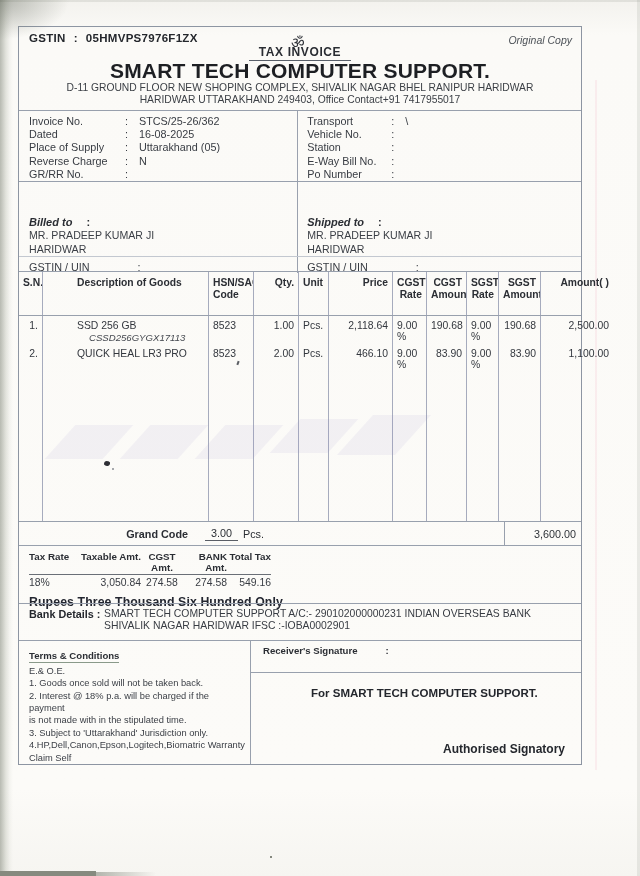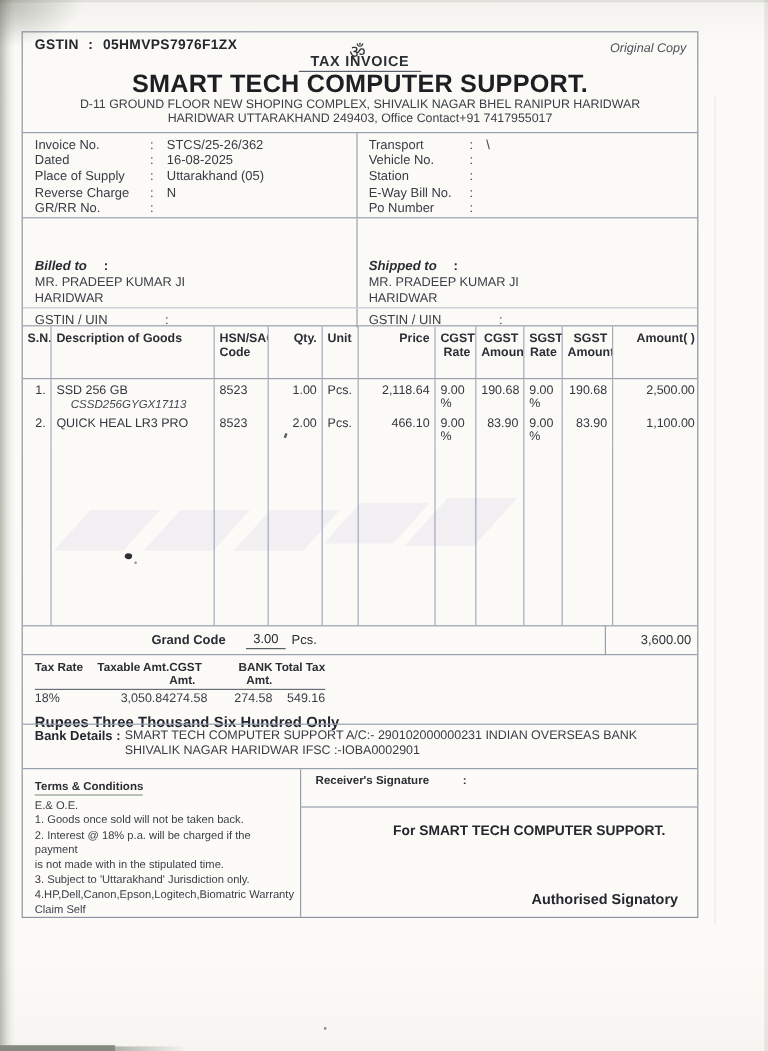--- a/index.html
+++ b/index.html
@@ -76,21 +76,21 @@
   .pg{width:49.5%;box-sizing:border-box;padding:4px 0 0 10px;font-size:10.8px;color:#383c43;}
   .pg.right{width:50.5%;border-left:1px solid #9aa1ae;padding-left:9px;}
   .pg .pcol{margin-left:48px;}
 
   
   .tbl{height:265px;box-sizing:border-box;display:flex;flex-direction:column;font-size:10.4px;}
   .tr{display:flex;}
   .td{box-sizing:border-box;border-right:1px solid #a6abbd;padding:2px 4px;overflow:hidden;}
   .td:last-child{border-right:none;}
   .c-sn{width:24px;flex:none;text-align:right;}
-  .c-desc{width:136px;flex:none;}
+  .c-desc{width:136px;flex:none;margin-left:30px;}
   .c-hsn{width:45px;flex:none;}
   .c-qty{width:45px;flex:none;text-align:right;}
   .c-unit{width:30px;flex:none;}
   .c-price{width:64px;flex:none;text-align:right;}
   .c-cr{width:34px;flex:none;}
   .c-ca{width:40px;flex:none;text-align:right;}
   .c-sr{width:32px;flex:none;}
   .c-sa{width:42px;flex:none;text-align:right;}
   .c-amt{width:72px;flex:none;text-align:right;}
   .thead{height:43px;border-bottom:1px solid #98a0ad;font-weight:bold;color:#2b2e34;font-size:10.3px;}
@@ -116,21 +116,21 @@
     display:flex;align-items:center;justify-content:flex-end;padding-right:5px;box-sizing:border-box;font-size:10.8px;color:#2f3339;}
 
   
   .sec-tax{height:57px;box-sizing:border-box;padding:5px 0 0 10px;}
   .taxtbl{width:242px;}
   .taxrow{display:flex;}
   .taxrow.hd{font-weight:bold;font-size:9.8px;color:#2b2e34;border-bottom:1px solid #6a6f77;padding-bottom:1px;}
   .taxrow.vl{font-size:10.4px;color:#383c43;padding-top:2px;}
   .tc0{width:50px;flex:none;}
   .tc1{width:62px;flex:none;text-align:right;}
-  .tc2{width:42px;flex:none;text-align:left;}
+  .tc2{width:42px;flex:none;text-align:center;}
   .tc3{width:44px;flex:none;text-align:right;}
   .tc4{width:44px;flex:none;text-align:right;}
   .words{font-size:12.3px;font-weight:bold;color:#232630;margin-top:7px;letter-spacing:.1px;}
 
   
   .sec-bank{height:40px;box-sizing:border-box;border-top:1px solid #98a0ad;border-bottom:1px solid #98a0ad;
     display:flex;padding:4px 0 0 10px;}
   .bank-label{font-size:10.8px;font-weight:bold;color:#24272d;width:75px;flex:none;}
   .bank-lines{font-size:10.4px;color:#383c43;line-height:12.5px;}
 
@@ -138,21 +138,21 @@
   .sec-bottom{flex:1;display:flex;}
   .terms{width:232px;flex:none;border-right:1px solid #98a0ad;box-sizing:border-box;padding:4px 4px 0 10px;}
   .terms-title{font-size:9.6px;font-weight:bold;color:#2b2e34;border-bottom:1px solid #8a9a8a;display:inline-block;padding-bottom:1px;}
   .terms-line{font-size:9.3px;color:#3a3e45;line-height:12.4px;}
   .terms-line:first-of-type{margin-top:2px;}
   .sig-panel{flex:1;display:flex;flex-direction:column;}
   .receiver{height:32px;box-sizing:border-box;border-bottom:1px solid #98a0ad;padding:4px 0 0 12px;
     font-size:9.6px;font-weight:bold;color:#2b2e34;}
   .receiver .pcol{margin-left:28px;}
   .for-area{flex:1;position:relative;}
-  .for-company{position:absolute;left:60px;right:10px;top:14px;text-align:center;
+  .for-company{position:absolute;left:60px;right:10px;top:14px;
     font-size:11.5px;font-weight:bold;color:#24272d;}
   .authorised{position:absolute;right:16px;bottom:8px;font-size:12px;font-weight:bold;color:#24272d;}
 </style>
 </head>
 <body>
 
 <div class="paper">
 
   <div class="invoice">
 

